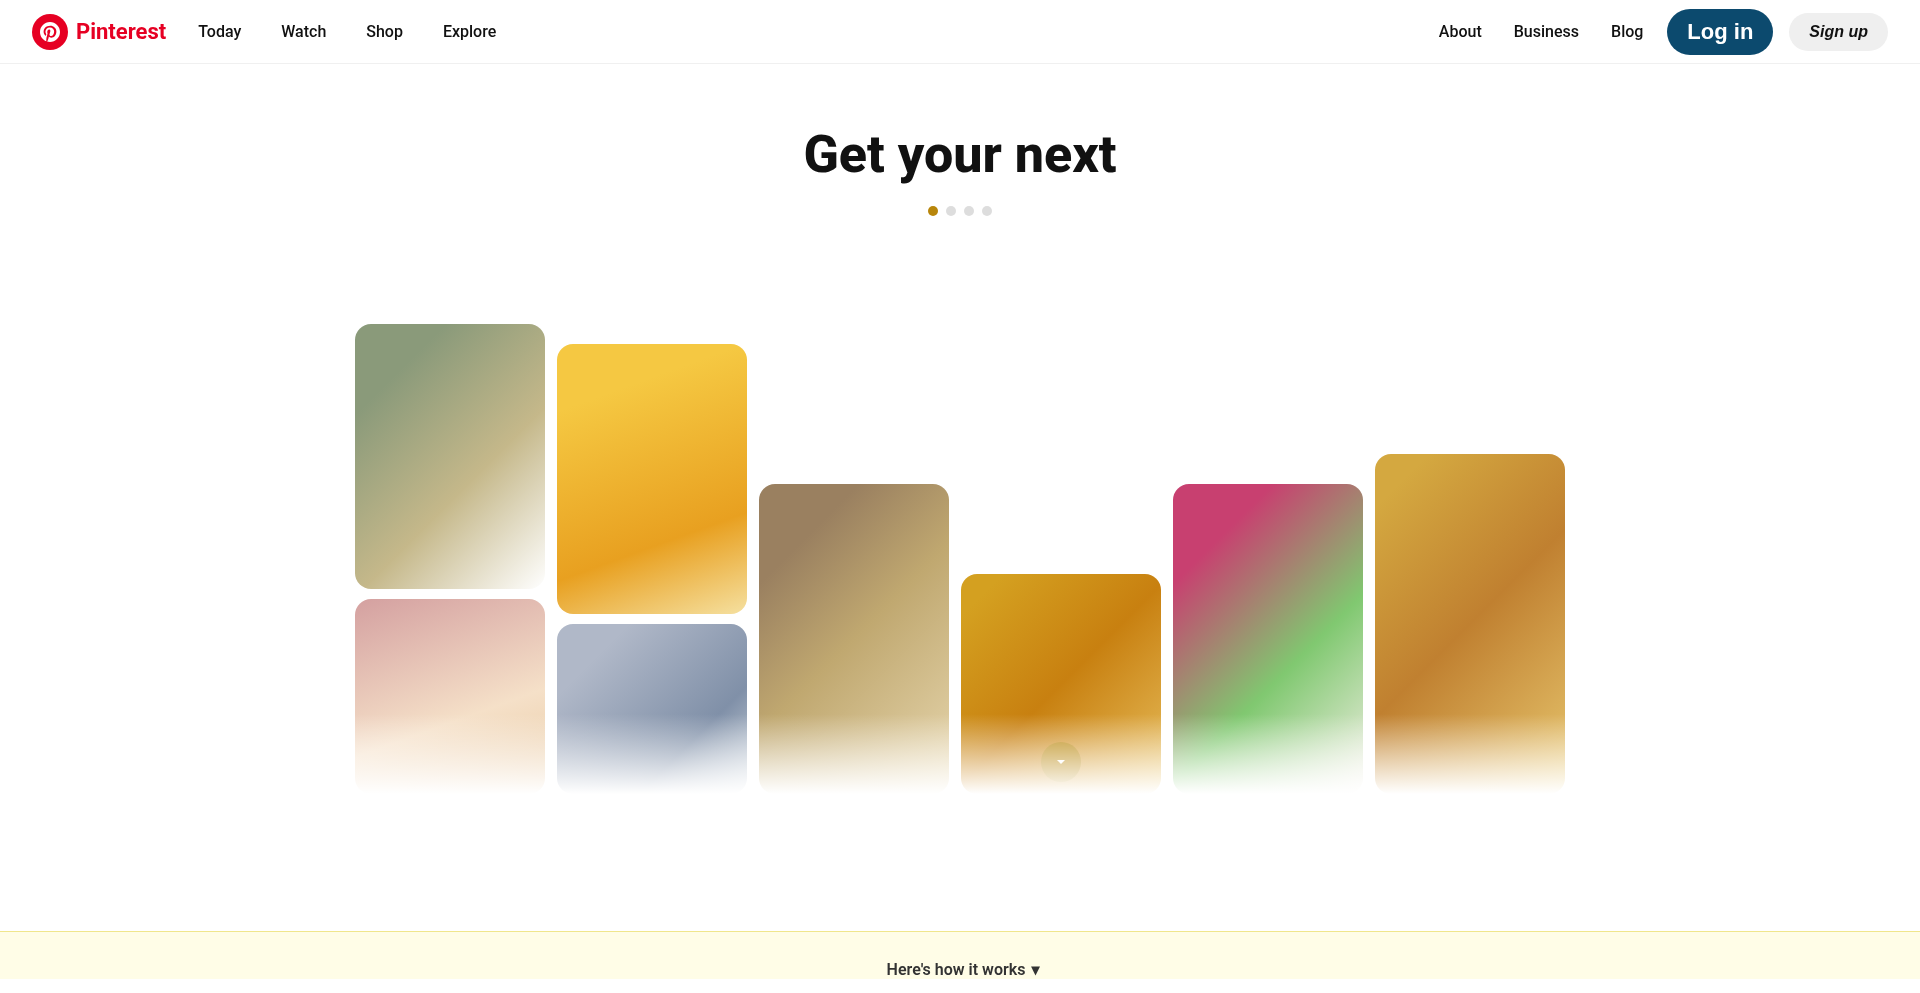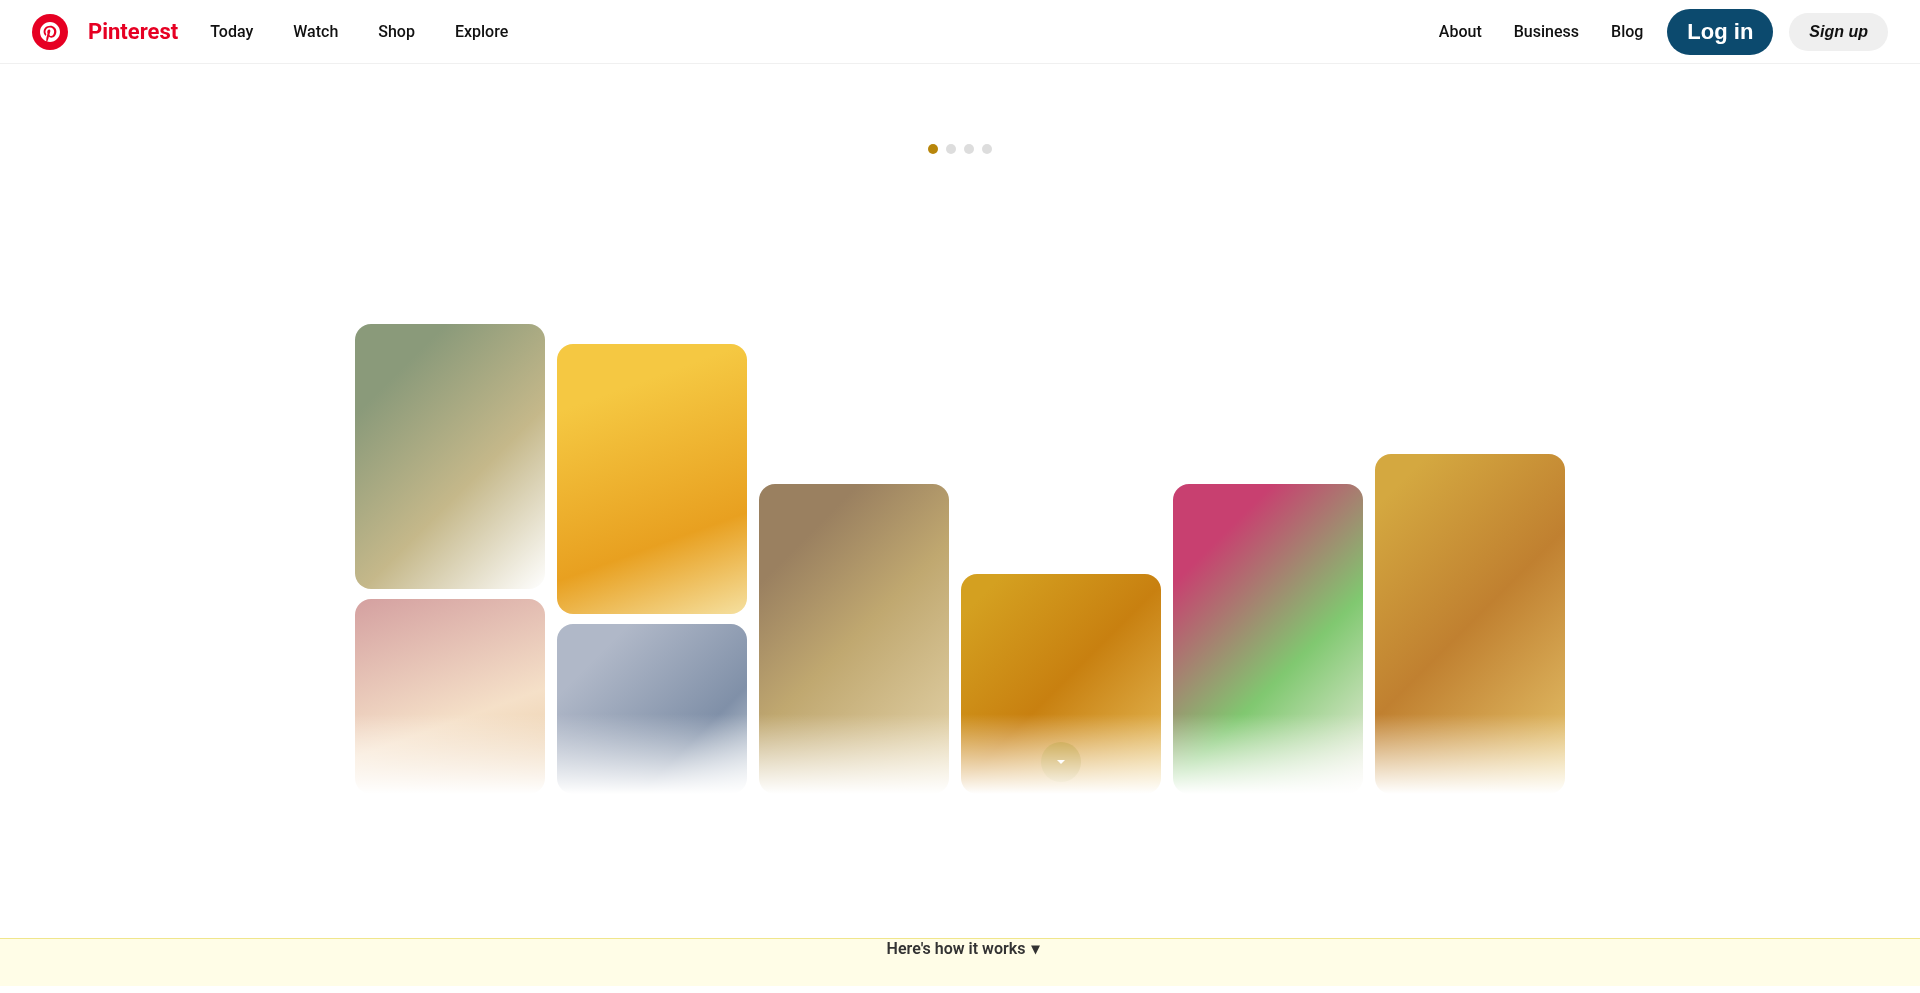--- a/index.html
+++ b/index.html
@@ -12,21 +12,21 @@
       justify-content: space-between;
       padding: 0 32px;
       height: 64px;
       background: #fff;
       border-bottom: 1px solid #f0f0f0;
       position: fixed;
       top: 0; left: 0; right: 0;
       z-index: 100;
     }
     .nav-left { display: flex; align-items: center; gap: 24px; }
-    .nav-logo { display: flex; align-items: center; gap: 20px; cursor: pointer; }
+    .nav-logo { display: flex; align-items: center; gap: 8px; cursor: pointer; }
     .pinterest-p {
       width: 36px; height: 36px;
       background: #e60023;
       border-radius: 50%;
       display: flex; align-items: center; justify-content: center;
       color: #fff; font-size: 22px; font-weight: bold;
     }
     .logo-text { font-size: 22px; font-weight: 700; color: #e60023; }
     .nav-link {
       font-size: 16px; font-weight: 500; color: #111;
@@ -163,24 +163,24 @@
       border-radius: 50%;
       display: flex; align-items: center; justify-content: center;
       cursor: pointer;
       border: none;
     }
     .chevron-btn svg { color: #fff; }
 
     
     .bottom-bar {
       position: fixed;
-      bottom: 7px; left: 0; right: 0;
+      bottom: 14px; left: 0; right: 0;
       height: 48px;
       background: #fffde7;
-      display: flex; align-items: flex-start; justify-content: center;
+      display: flex; align-items: flex-end; justify-content: center;
       font-size: 16px; font-weight: 600; color: #333;
       cursor: pointer;
       border-top: 1px solid #f0e68c;
     }
     .bottom-bar span { margin-left: 6px; }
 
     
     .fade-left {
       position: absolute; left: 0; top: 0; bottom: 0;
       width: 60px;
@@ -221,20 +221,21 @@
   <div class="nav-right">
     <a class="nav-right-link">About</a>
     <a class="nav-right-link">Business</a>
     <a class="nav-right-link">Blog</a>
     <button class="btn-login">Log in</button>
     <button class="btn-signup">Sign up</button>
   </div>
 </nav>
 
 <section class="hero">
+  <h1 class="hero-title">Get your next</h1>
 
   <div class="hero-dots">
     <div class="dot active"></div>
     <div class="dot"></div>
     <div class="dot"></div>
     <div class="dot"></div>
   </div>
 
   <div class="images-collage">
 

